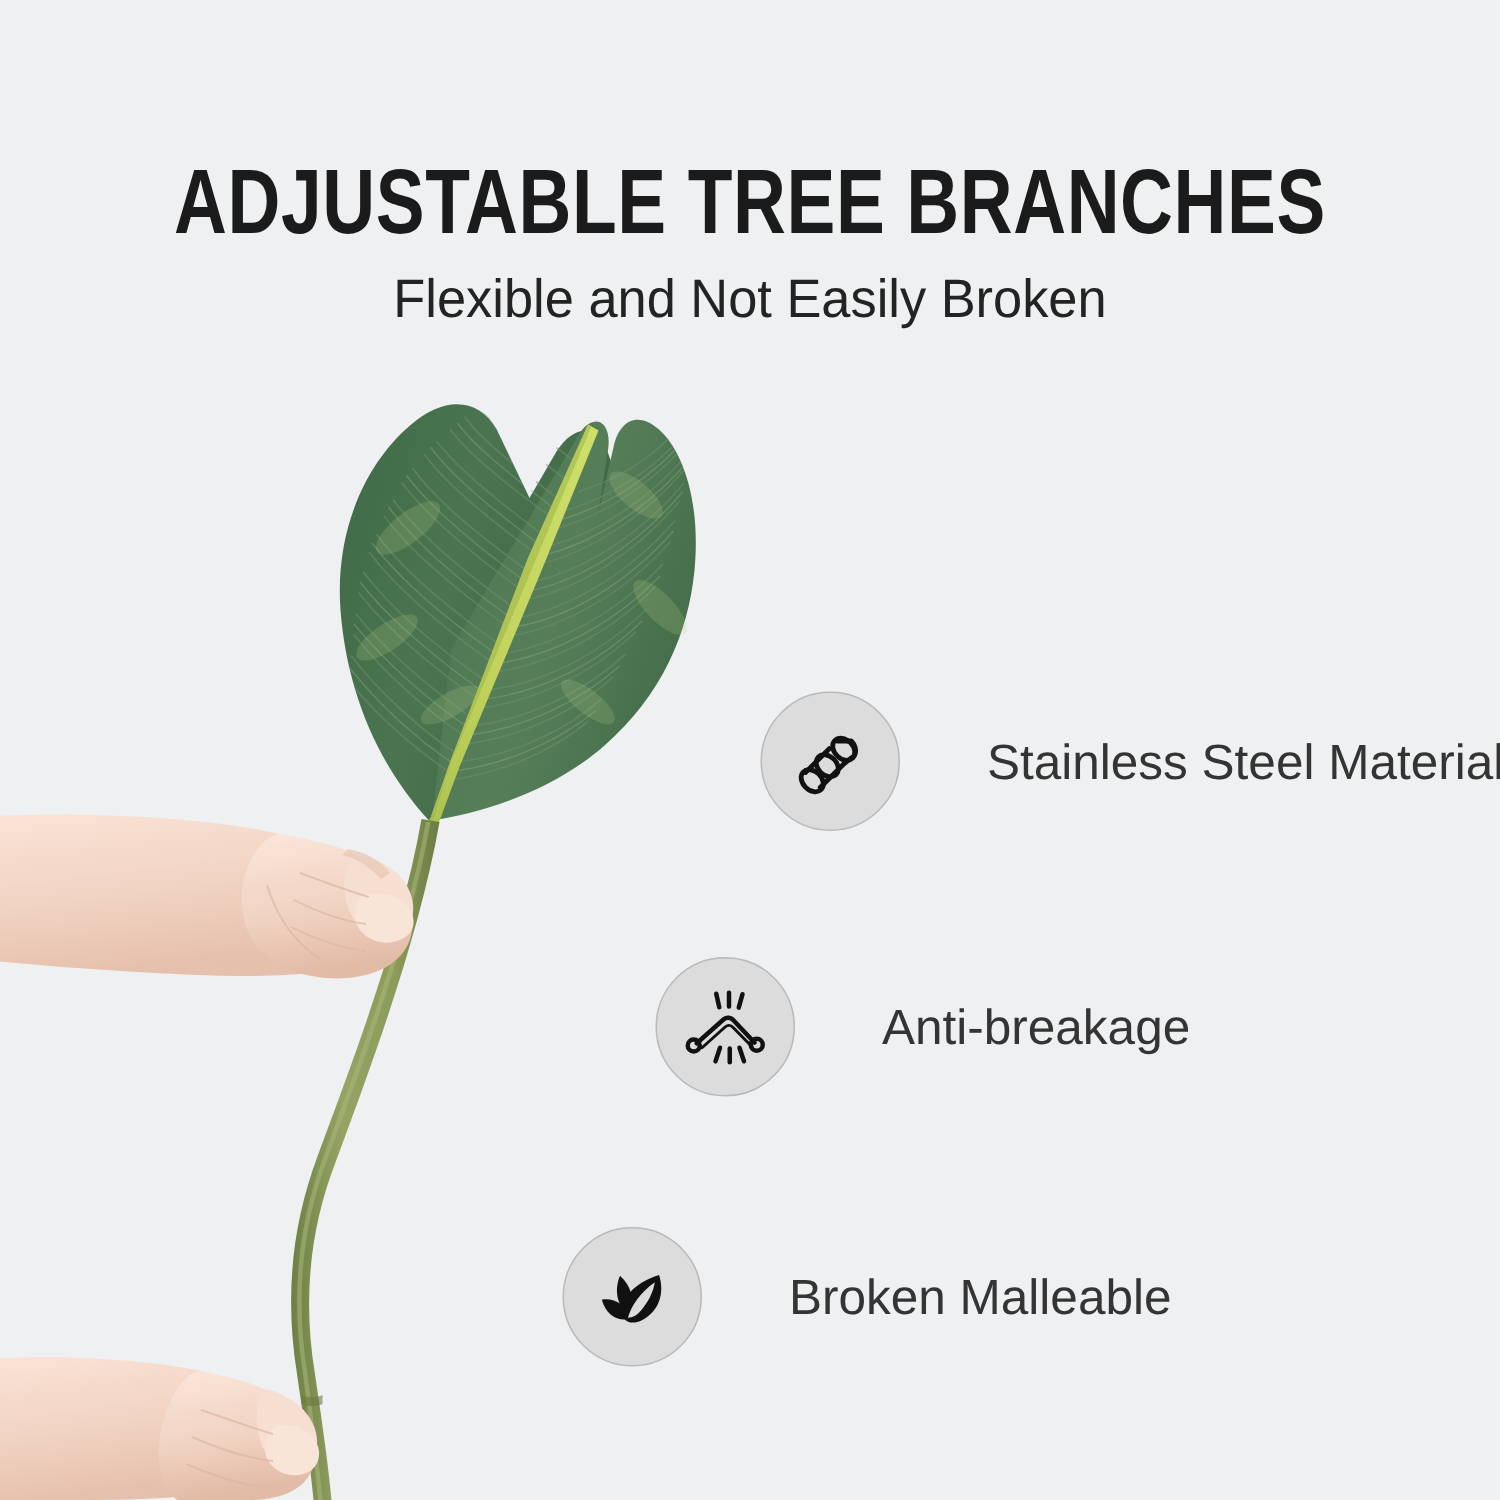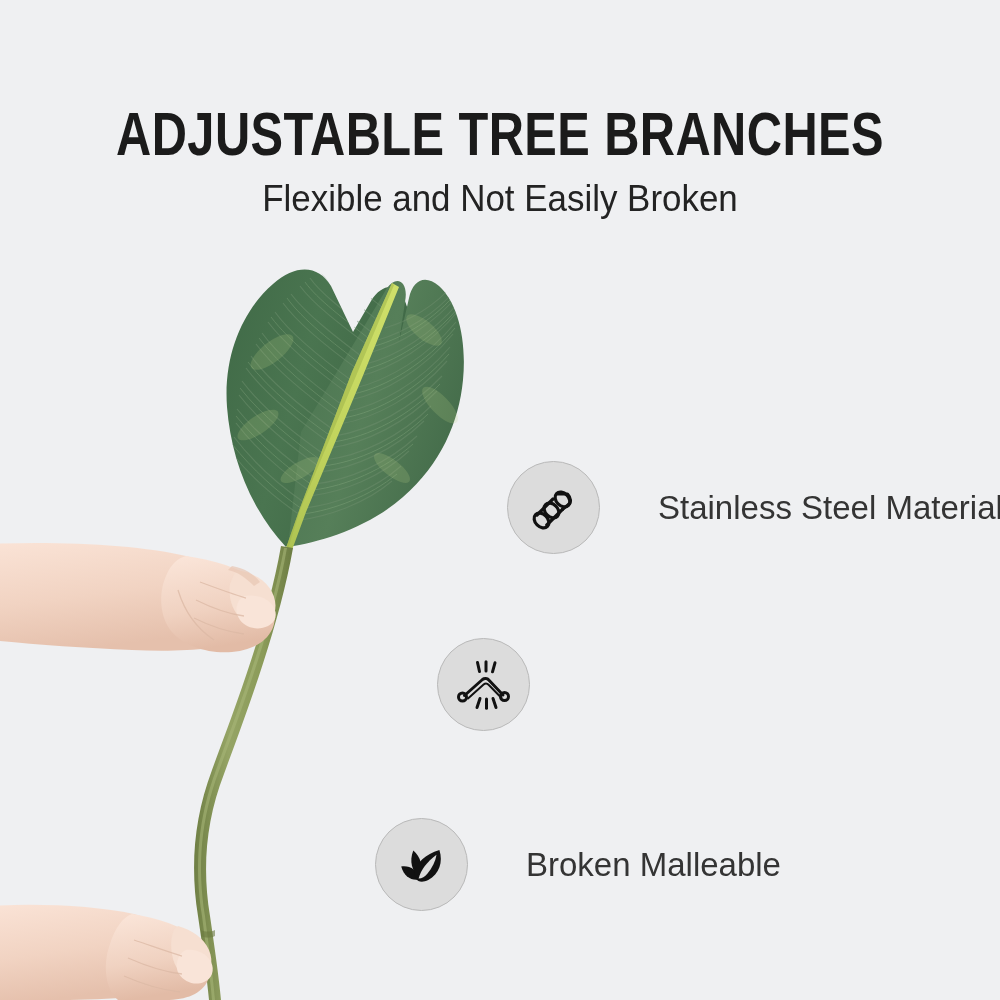--- a/index.html
+++ b/index.html
@@ -360,20 +360,21 @@
           <path d="M32.0,16.0 L32.0,6.8"></path>
           <path d="M38.5,16.8 L41.0,7.8"></path>
         </g>
         <g stroke="#111111" stroke-width="3" stroke-linecap="round">
           <path d="M26.0,43.5 L23.0,52.5"></path>
           <path d="M32.5,44.0 L32.5,53.2"></path>
           <path d="M39.0,43.5 L42.0,52.5"></path>
         </g>
       </svg>
     </div>
+    <div class="feature-label">Anti-breakage</div>
   </div>
 
   <div class="feature" id="feature-2">
     <div class="feature-badge">
       <svg width="58" height="58" viewBox="0 0 60 60">
         <g fill="#111111">
 
           <path d="M8.5,31.5
                    C16.5,30.0 25.0,34.5 28.5,44.5
                    C20.0,47.0 11.5,42.5 8.5,31.5 Z"></path>

